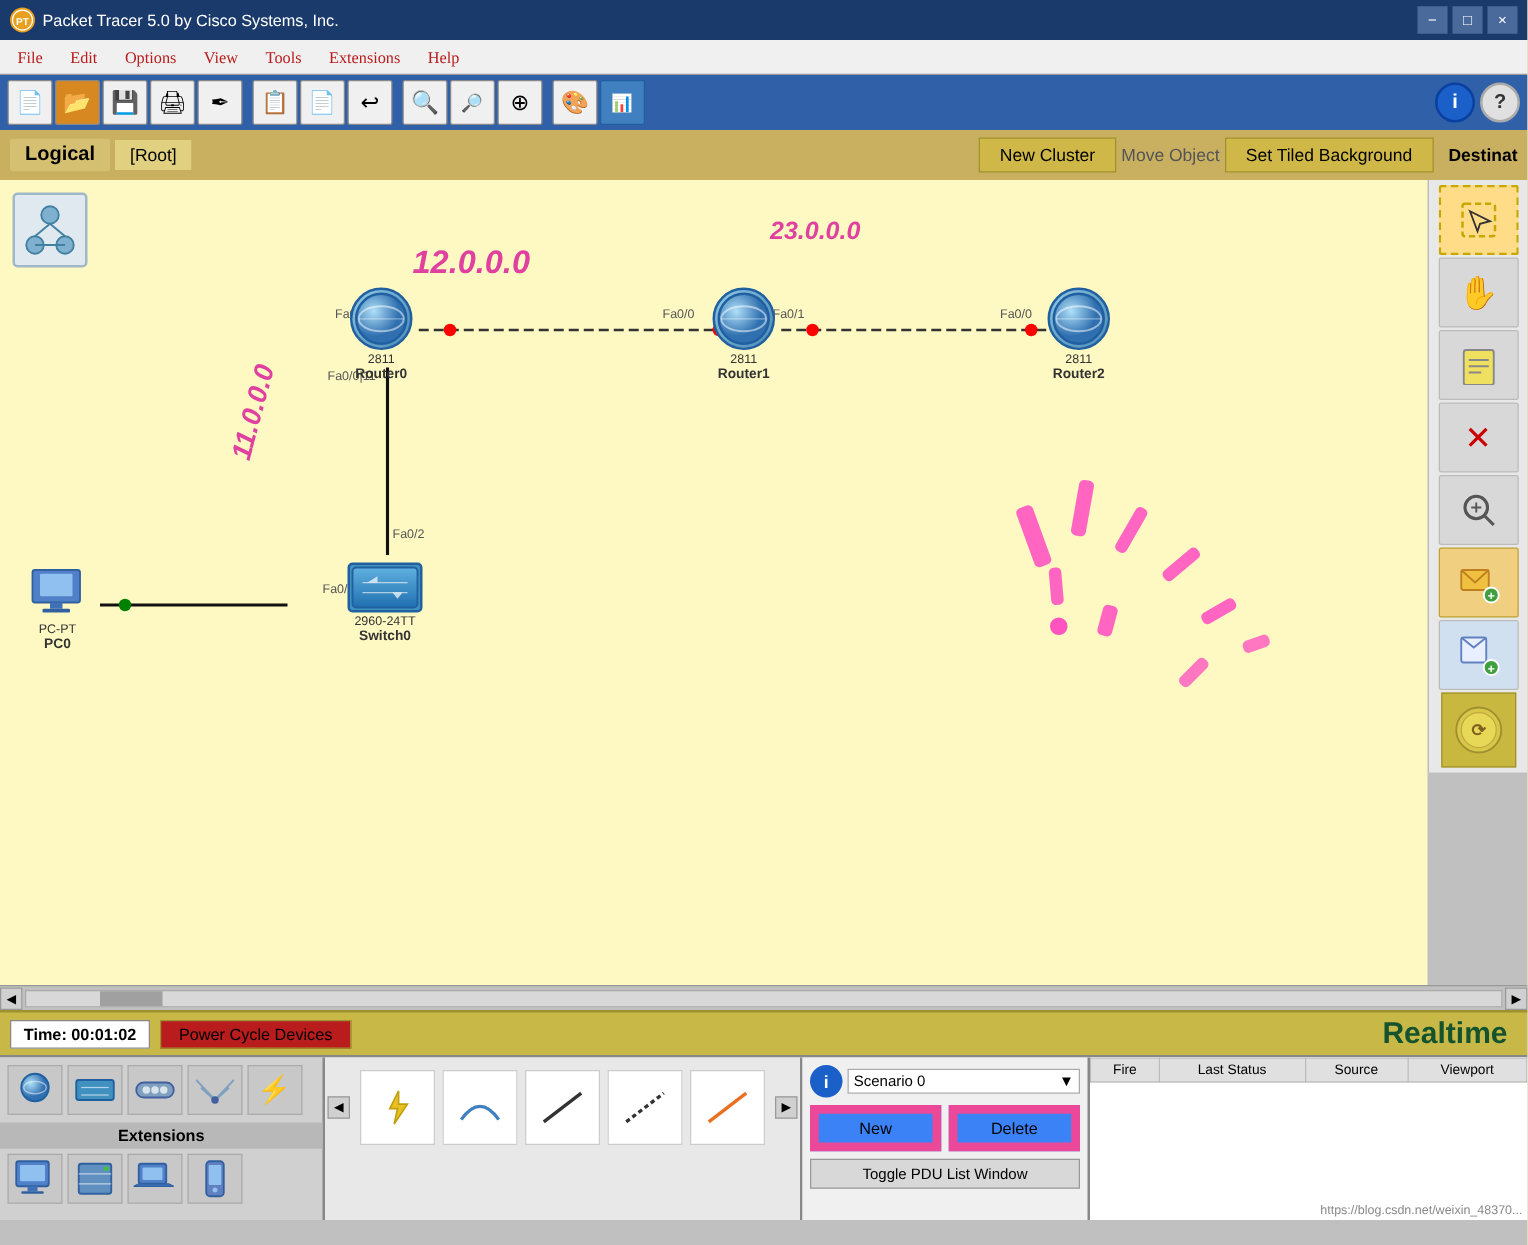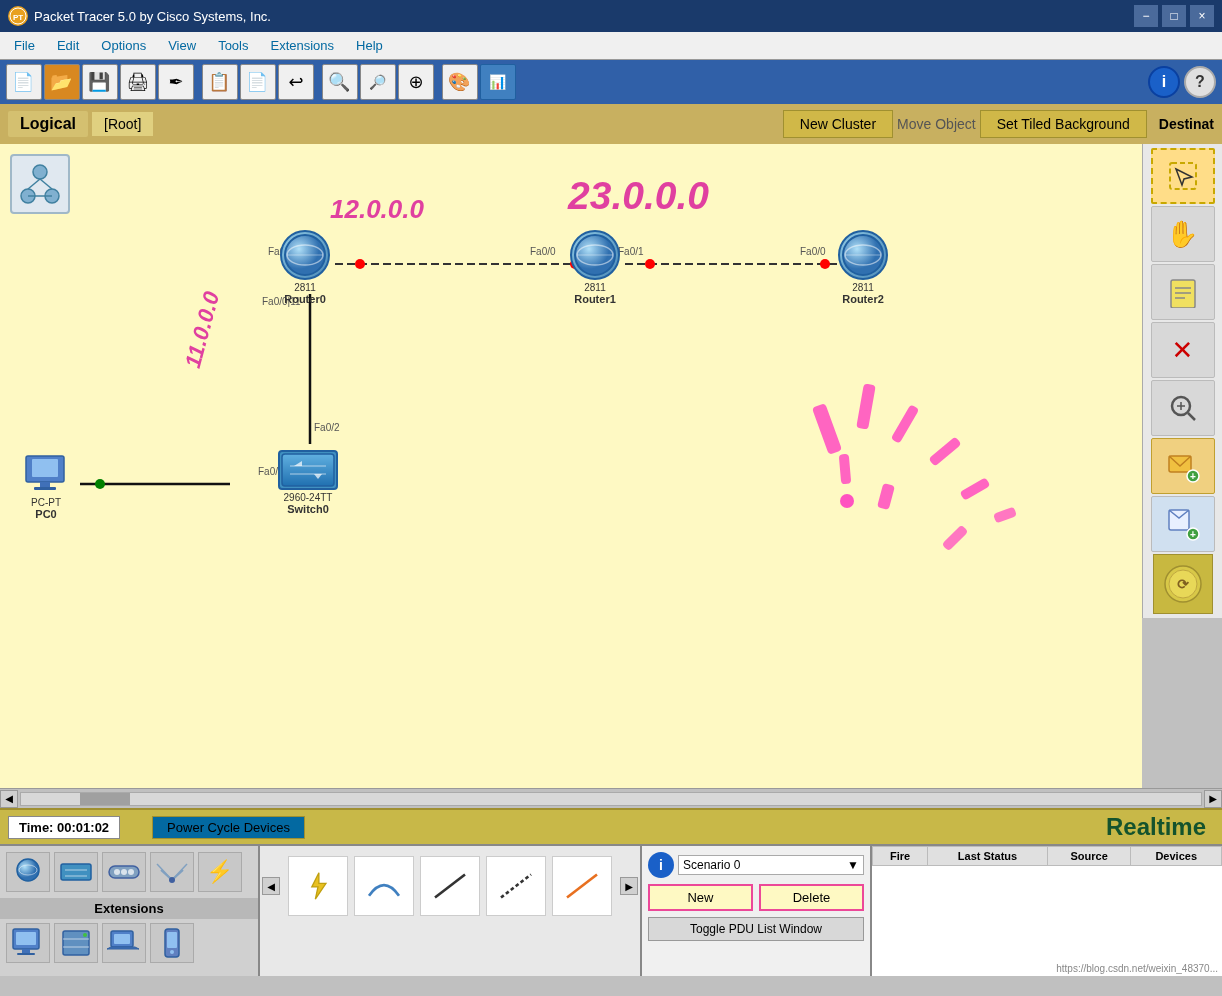--- a/index.html
+++ b/index.html
@@ -15,21 +15,21 @@
     #titlebar-logo { width: 20px; height: 20px; background: #e8a020; border-radius: 50%; display:flex;align-items:center;justify-content:center; font-size:10px; color:white; font-weight:bold; }
     #titlebar-controls { display: flex; gap: 4px; }
     .title-btn { width: 24px; height: 22px; background: #4a6a9b; border: none; cursor: pointer; color: white; font-size: 12px; display:flex;align-items:center;justify-content:center; }
 
     
     #menubar {
       width: 100%; height: 28px; background: #f0f0f0;
       display: flex; align-items: center; padding: 0 4px;
       border-bottom: 1px solid #999; gap: 2px;
     }
-    .menu-item { padding: 3px 10px; font-size: 13px; cursor: pointer; color: #0369a1; }
+    .menu-item { padding: 3px 10px; font-size: 13px; cursor: pointer; color: #b91c1c; font-family: Liberation Serif, serif; }
 
     
     #toolbar {
       width: 100%; height: 44px; background: #3060a8;
       display: flex; align-items: center; padding: 0 6px; gap: 2px;
     }
     .tb-btn {
       width: 36px; height: 36px; background: #f0f0f0; border: 1px solid #888;
       cursor: pointer; display: flex; align-items: center; justify-content: center;
       font-size: 18px; border-radius: 2px;
@@ -76,21 +76,21 @@
     .hscroll-btn { width: 18px; height: 18px; background: #d0d0d0; border: 1px solid #999; cursor: pointer; display:flex;align-items:center;justify-content:center; font-size:10px; }
     .hscroll-track { flex:1; height: 14px; background: #d8d8d8; margin: 0 2px; border: 1px solid #aaa; position: relative; }
     .hscroll-thumb { width: 60px; height: 100%; background: #a0a0a0; position: absolute; left: 20%; }
 
     
     #statusbar {
       width: 100%; height: 36px; background: #c8b848;
       display: flex; align-items: center; padding: 0 8px; gap: 8px; border-top: 2px solid #a09030;
     }
     .time-display { background: white; padding: 3px 10px; font-size: 13px; font-weight: bold; border: 1px solid #888; }
-    .power-btn { background: #0369a1; padding: 3px 14px; font-size: 13px; cursor: pointer; border: 1px solid #a09030; margin-left: 24px; }
+    .power-btn { background: #b91c1c; padding: 3px 14px; font-size: 13px; cursor: pointer; border: 1px solid #a09030; }
     .realtime-label { margin-left: auto; font-size: 24px; font-weight: bold; color: #14532d; padding-right: 8px; }
 
     
     #bottom-panel { width: 100%; height: 132px; background: #f5f5f5; display: flex; border-top: 2px solid #888; }
 
     
     #device-panel { width: 260px; background: #d0d0d0; border-right: 2px solid #888; }
     #device-icons { display: flex; flex-wrap: wrap; align-items: center; padding: 6px; gap: 4px; }
     .device-icon { width: 44px; height: 40px; background: #c8c8c8; border: 1px solid #aaa; cursor: pointer; display:flex;align-items:center;justify-content:center; font-size: 20px; }
     .connections-label { text-align: center; font-size: 13px; font-weight: bold; background: #b8b8b8; padding: 3px 0; width: 100%; }
@@ -102,27 +102,27 @@
     .conn-arrow { width: 18px; height: 18px; background: #d0d0d0; border: 1px solid #999; cursor: pointer; font-size: 10px; display:flex;align-items:center;justify-content:center; }
     #conn-items { display: flex; gap: 6px; padding: 8px; overflow: hidden; }
     .conn-item { width: 60px; height: 60px; background: white; border: 1px solid #ccc; cursor: pointer; display:flex;align-items:center;justify-content:center; font-size: 10px; flex-direction: column; gap:2px; }
     .conn-item svg { width: 40px; height: 30px; }
 
     
     #scenario-panel { width: 230px; background: #f0f0f0; border-right: 2px solid #888; display: flex; flex-direction: column; padding: 6px; gap: 6px; }
     .scenario-select { display: flex; align-items: center; gap: 4px; }
     .scenario-dropdown { flex: 1; font-size: 12px; padding: 2px 4px; background: white; border: 1px solid #aaa; cursor: pointer; display:flex;align-items:center;justify-content:space-between; }
     .scenario-btns { display: flex; gap: 6px; }
-    .scenario-btn { flex:1; padding: 4px 8px; font-size: 13px; background: #fef9c3; border: 2px solid #ec4899; cursor: pointer; text-align: center; }
+    .scenario-btn { flex:1; padding: 4px 8px; font-size: 13px; background: #3b82f6; border: 7px solid #ec4899; cursor: pointer; text-align: center; }
     .toggle-pdu-btn { width: 100%; padding: 4px; font-size: 12px; background: #d8d8d8; border: 1px solid #999; cursor: pointer; text-align: center; }
 
     
     #fire-panel { flex:1; background: white; overflow: hidden; }
     #fire-table { width: 100%; font-size: 11px; border-collapse: collapse; }
-    #fire-table th { background: #e0e0e0; padding: 3px 6px; border: 1px solid #bbb; font-weight: bold; margin-left: 48px; }
+    #fire-table th { background: #e0e0e0; padding: 3px 6px; border: 1px solid #bbb; font-weight: normal; margin-left: 48px; }
 
     
     .canvas-router {
       position: absolute; display: flex; flex-direction: column; align-items: center;
       font-size: 11px; color: #333;
     }
     .router-circle {
       width: 50px; height: 50px; border-radius: 50%;
       background: radial-gradient(circle at 35% 35%, #a0d8ef, #4080b0);
       border: 2px solid #2060a0;
@@ -220,21 +220,21 @@
   <button class="sec-tb-btn">Set Tiled Background</button>
   <span class="viewport-label">Destinat</span>
 </div>
 
 <div id="canvas-container" style="display:flex; flex-direction:column; height: calc(996px - 32px - 28px - 44px - 40px - 20px - 36px - 132px);">
   <div class="canvas-wrapper">
 
     <div id="canvas">
 
       <div class="net-label" style="left:330px; top:50px; font-size:26px;">12.0.0.0</div>
-      <div class="net-label" style="left:568px; top:30px; font-size:39px;">23.0.0.0</div>
+      <div class="net-label" style="left:616px; top:30px; font-size:20px;">23.0.0.0</div>
       <div class="net-label" style="left:180px; top:220px; font-size:22px; transform: rotate(-75deg); transform-origin: left top;">11.0.0.0</div>
 
 
       <div style="position:absolute; left:820px; top:260px; width:14px; height:50px; background:#ff40c0; border-radius:4px; transform:rotate(-20deg); opacity:0.8;"></div>
       <div style="position:absolute; left:860px; top:240px; width:12px; height:45px; background:#ff40c0; border-radius:4px; transform:rotate(10deg); opacity:0.8;"></div>
       <div style="position:absolute; left:900px; top:260px; width:10px; height:40px; background:#ff40c0; border-radius:4px; transform:rotate(30deg); opacity:0.8;"></div>
       <div style="position:absolute; left:940px; top:290px; width:10px; height:35px; background:#ff40c0; border-radius:4px; transform:rotate(50deg); opacity:0.8;"></div>
       <div style="position:absolute; left:970px; top:330px; width:10px; height:30px; background:#ff40c0; border-radius:4px; transform:rotate(60deg); opacity:0.8;"></div>
       <div style="position:absolute; left:840px; top:310px; width:10px; height:30px; background:#ff40c0; border-radius:4px; transform:rotate(-5deg); opacity:0.8;"></div>
       <div style="position:absolute; left:880px; top:340px; width:12px; height:25px; background:#ff40c0; border-radius:4px; transform:rotate(15deg); opacity:0.8;"></div>
@@ -573,21 +573,21 @@
     <button class="toggle-pdu-btn">Toggle PDU List Window</button>
   </div>
 
   <div id="fire-panel" style="position: relative;">
     <table id="fire-table">
       <thead>
         <tr>
           <th>Fire</th>
           <th>Last Status</th>
           <th>Source</th>
-          <th>Devices</th>
+          <th>Viewport</th>
         </tr>
       </thead>
       <tbody>
       </tbody>
     </table>
 
     <div style="position:absolute; bottom:2px; right:4px; font-size:10px; color:#888; pointer-events:none;">https://blog.csdn.net/weixin_48370...</div>
   </div>
 
 </div>

